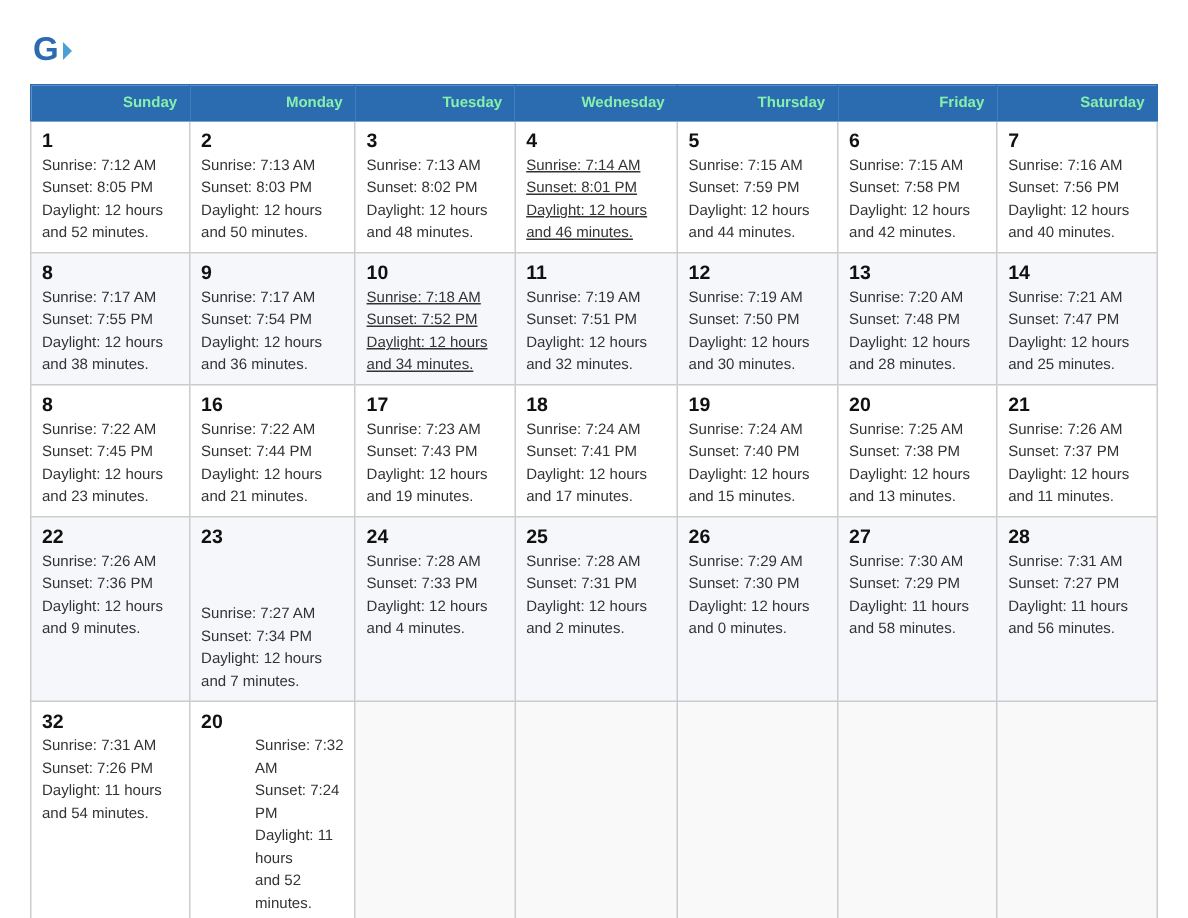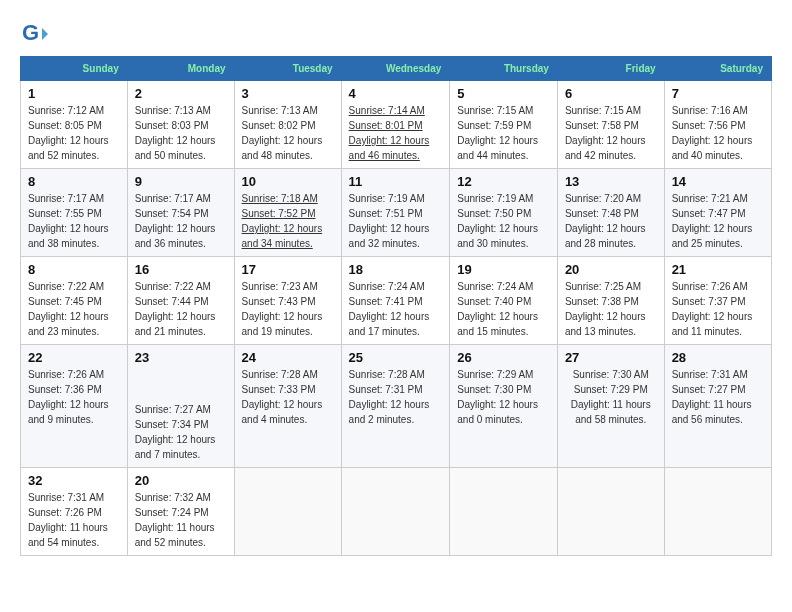--- a/index.html
+++ b/index.html
@@ -296,21 +296,21 @@
         </td>
         <td>
           <span class="day-num">26</span>
           <div class="day-info" style="white-space: pre-line;">Sunrise: 7:29 AM
 Sunset: 7:30 PM
 Daylight: 12 hours
 and 0 minutes.</div>
         </td>
         <td>
           <span class="day-num">27</span>
-          <div class="day-info" style="white-space: pre-line; text-align: center;">Sunrise: 7:30 AM
+          <div class="day-info" style="white-space: pre-line;">Sunrise: 7:30 AM
 Sunset: 7:29 PM
 Daylight: 11 hours
 and 58 minutes.</div>
         </td>
         <td>
           <span class="day-num">28</span>
           <div class="day-info" style="white-space: pre-line;">Sunrise: 7:31 AM
 Sunset: 7:27 PM
 Daylight: 11 hours
 and 56 minutes.</div>
@@ -319,21 +319,21 @@
       <tr>
         <td>
           <span class="day-num">32</span>
           <div class="day-info" style="white-space: pre-line;">Sunrise: 7:31 AM
 Sunset: 7:26 PM
 Daylight: 11 hours
 and 54 minutes.</div>
         </td>
         <td>
           <span class="day-num">20</span>
-          <div class="day-info" style="white-space: pre-line;">Sunrise: 7:32 AM
+          <div class="day-info" style="white-space: pre-line; margin-left: 36px;">Sunrise: 7:32 AM
 Sunset: 7:24 PM
 Daylight: 11 hours
 and 52 minutes.</div>
         </td>
         <td class="empty-cell"></td>
         <td class="empty-cell"></td>
         <td class="empty-cell"></td>
         <td class="empty-cell"></td>
         <td class="empty-cell"></td>
       </tr>

